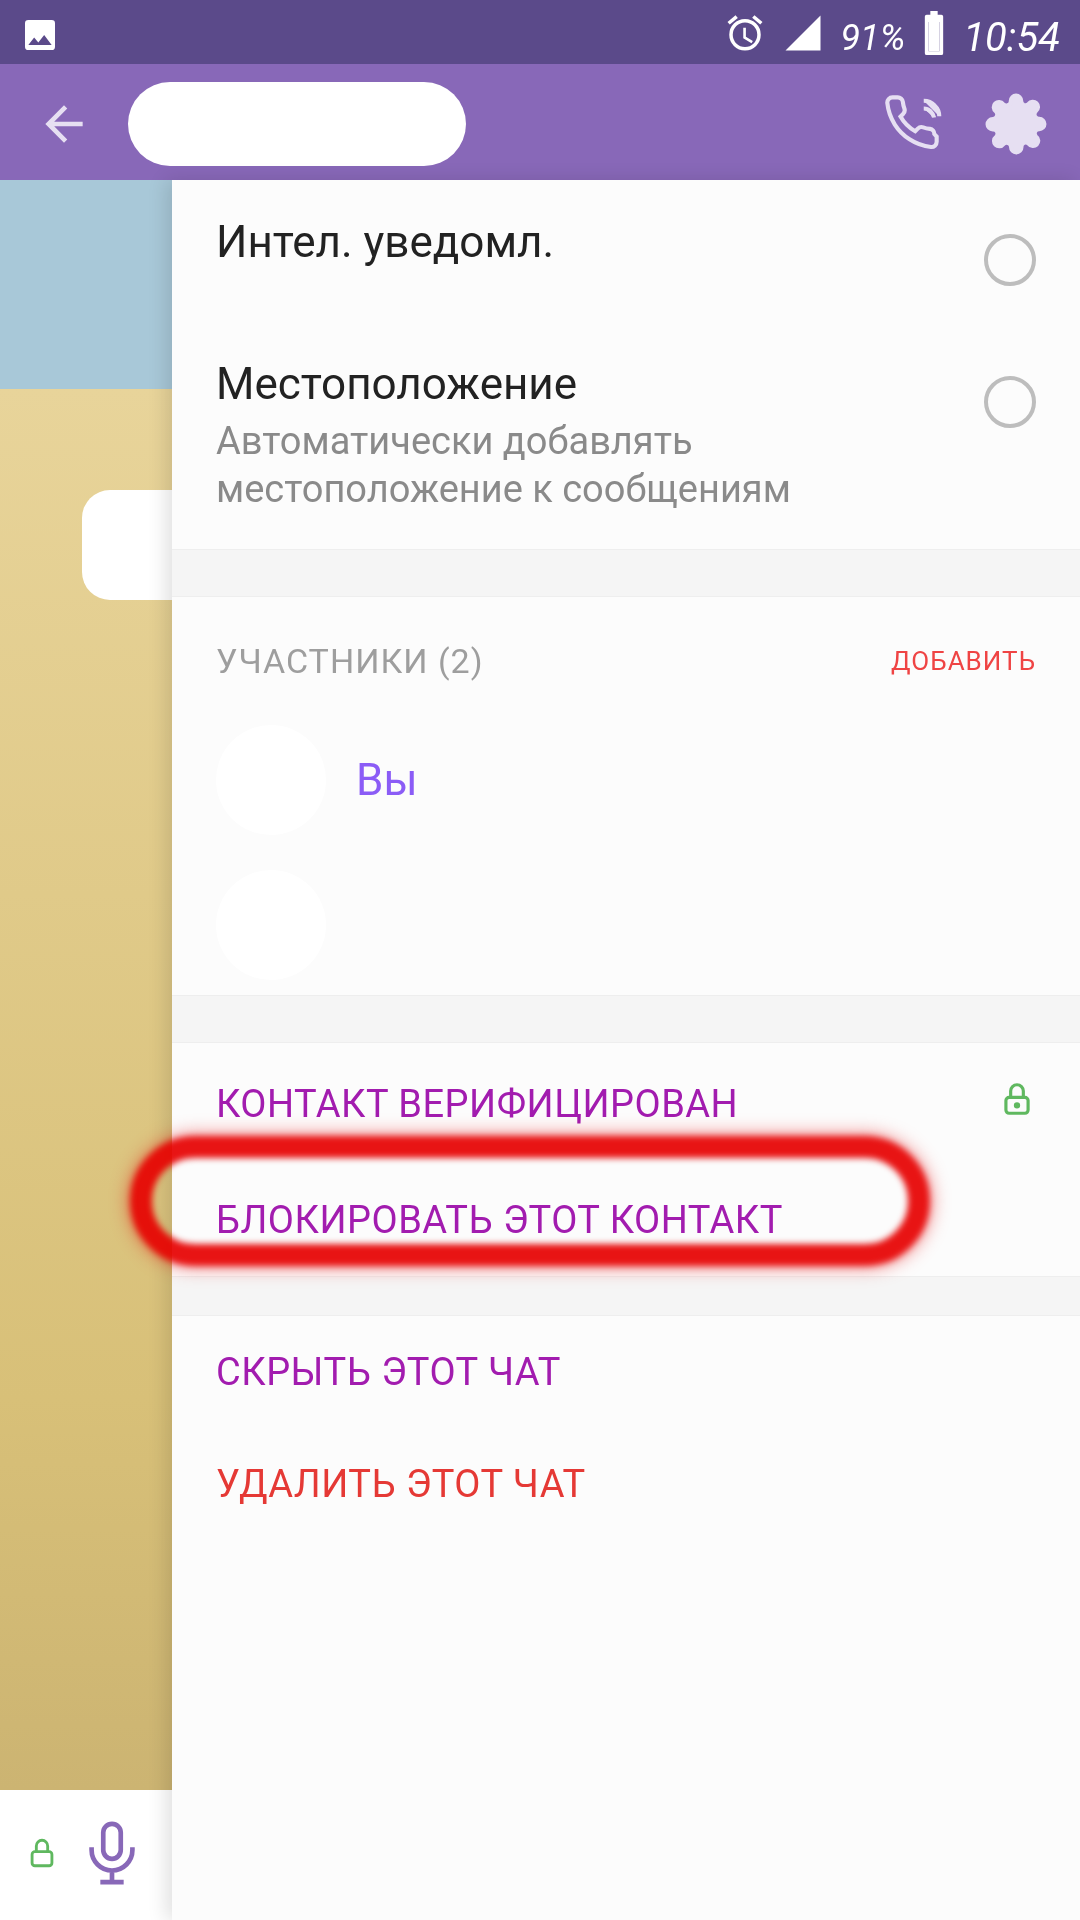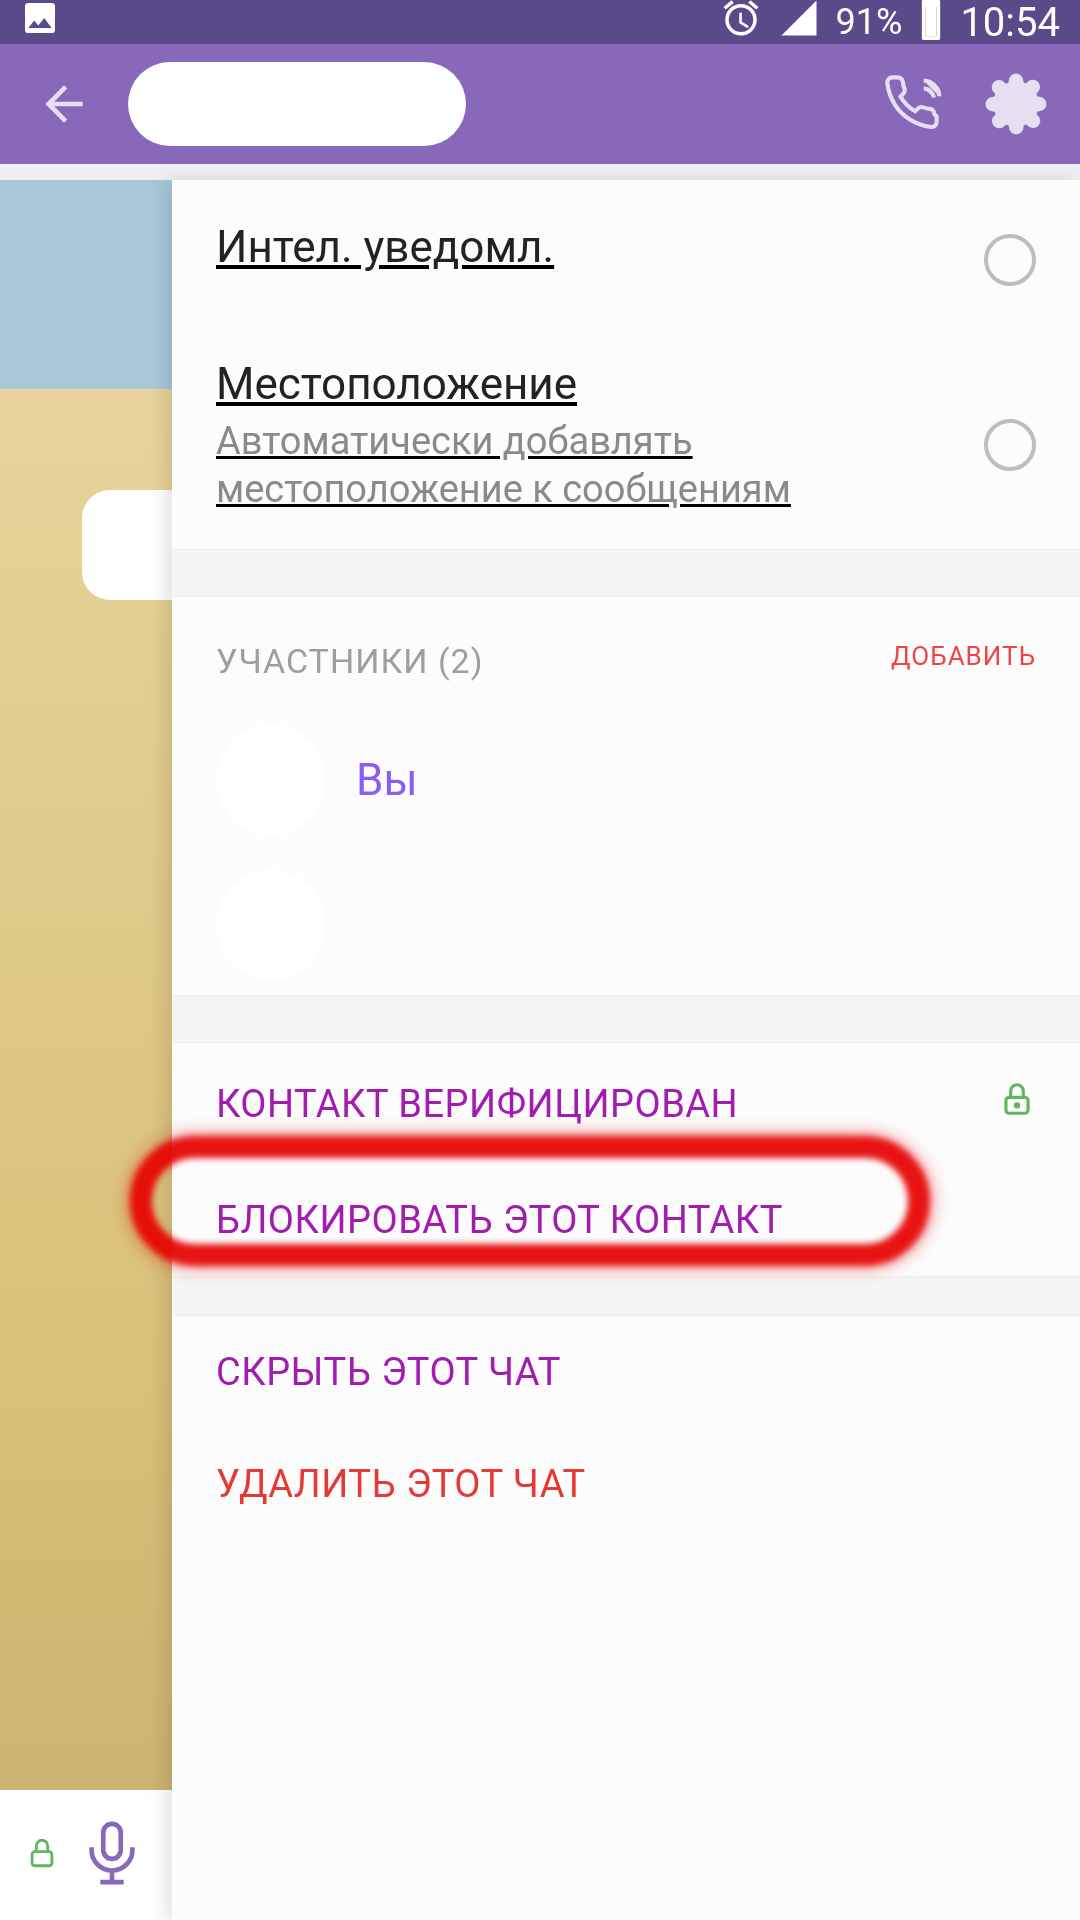--- a/index.html
+++ b/index.html
@@ -1,27 +1,28 @@
 <!DOCTYPE html>
 <html><head>
 <meta charset="utf-8">
 <style>
   * { box-sizing: border-box; margin: 0; padding: 0; }
   html, body { width: 1080px; height: 1920px; font-family: Roboto, Arial, sans-serif; overflow: hidden; }
   body { background: #f0f0f0; position: relative; }
 
   
   .status-bar {
-    height: 44px;
+    height: 64px;
     background: #5b4a8a;
     color: #fff;
     display: flex;
-    align-items: center;
+    align-items: flex-end;
     padding: 0 20px;
     font-size: 36px;
+    font-style: italic;
   }
   .status-left { display: flex; align-items: center; gap: 18px; flex: 1; }
   .status-right { display: flex; align-items: center; gap: 16px; }
   .status-bar svg { fill: #fff; }
 
   
   .app-bar {
     height: 120px;
     background: #8868b8;
     display: flex;
@@ -74,40 +75,39 @@
     left: 172px; top: 180px;
     right: 0;
     height: calc(100% - 180px);
     background: #fcfcfc;
     box-shadow: -6px 0 18px rgba(0,0,0,.12);
     overflow: hidden;
   }
   .section { background: #fcfcfc; }
   .row {
     display: flex;
-    align-items: center;
+    align-items: flex-start;
     padding: 36px 44px;
     gap: 28px;
-    text-decoration: underline;
   }
   .row-main { flex: 1; }
   .row-title { font-size: 44px; color: #222; margin-bottom: 8px; }
   .row-sub { font-size: 38px; color: #8a8a8a; line-height: 1.25; }
   .radio-empty {
     width: 52px; height: 52px;
     border: 4px solid #bdbdbd;
     border-radius: 50%;
     margin-top: 18px;
     flex-shrink: 0;
   }
   .gap { height: 48px; background: #f5f5f5; border-top: 1px solid #eee; border-bottom: 1px solid #eee; }
 
   .section-header {
     display: flex;
-    align-items: flex-start;
+    align-items: center;
     padding: 44px 44px 24px 44px;
   }
   .section-header-title {
     font-size: 34px;
     color: #9e9e9e;
     letter-spacing: 1px;
     flex: 1;
   }
   .section-header-action {
     font-size: 26px;

